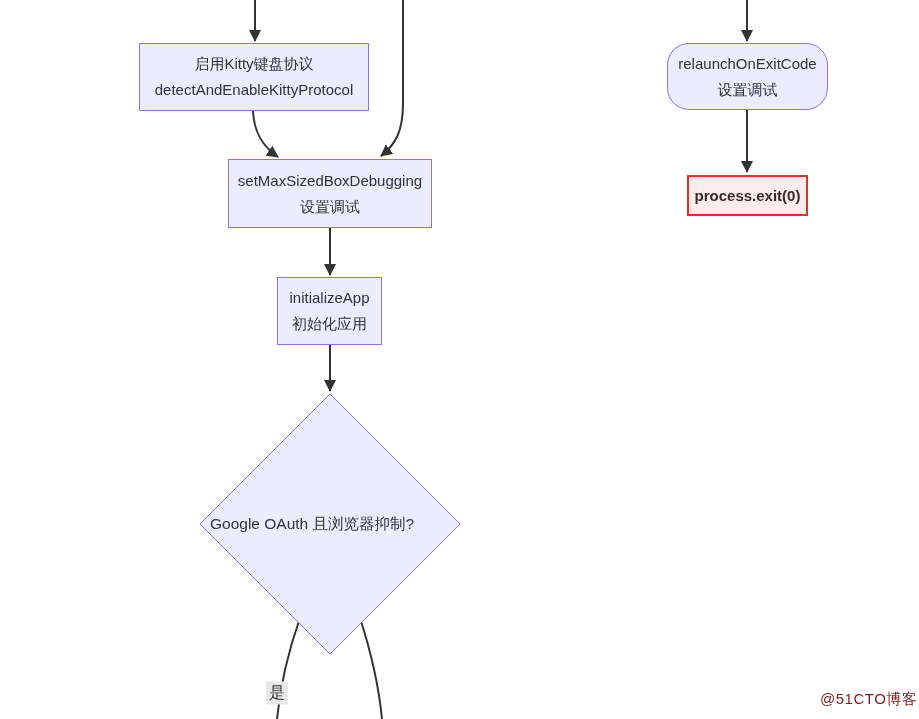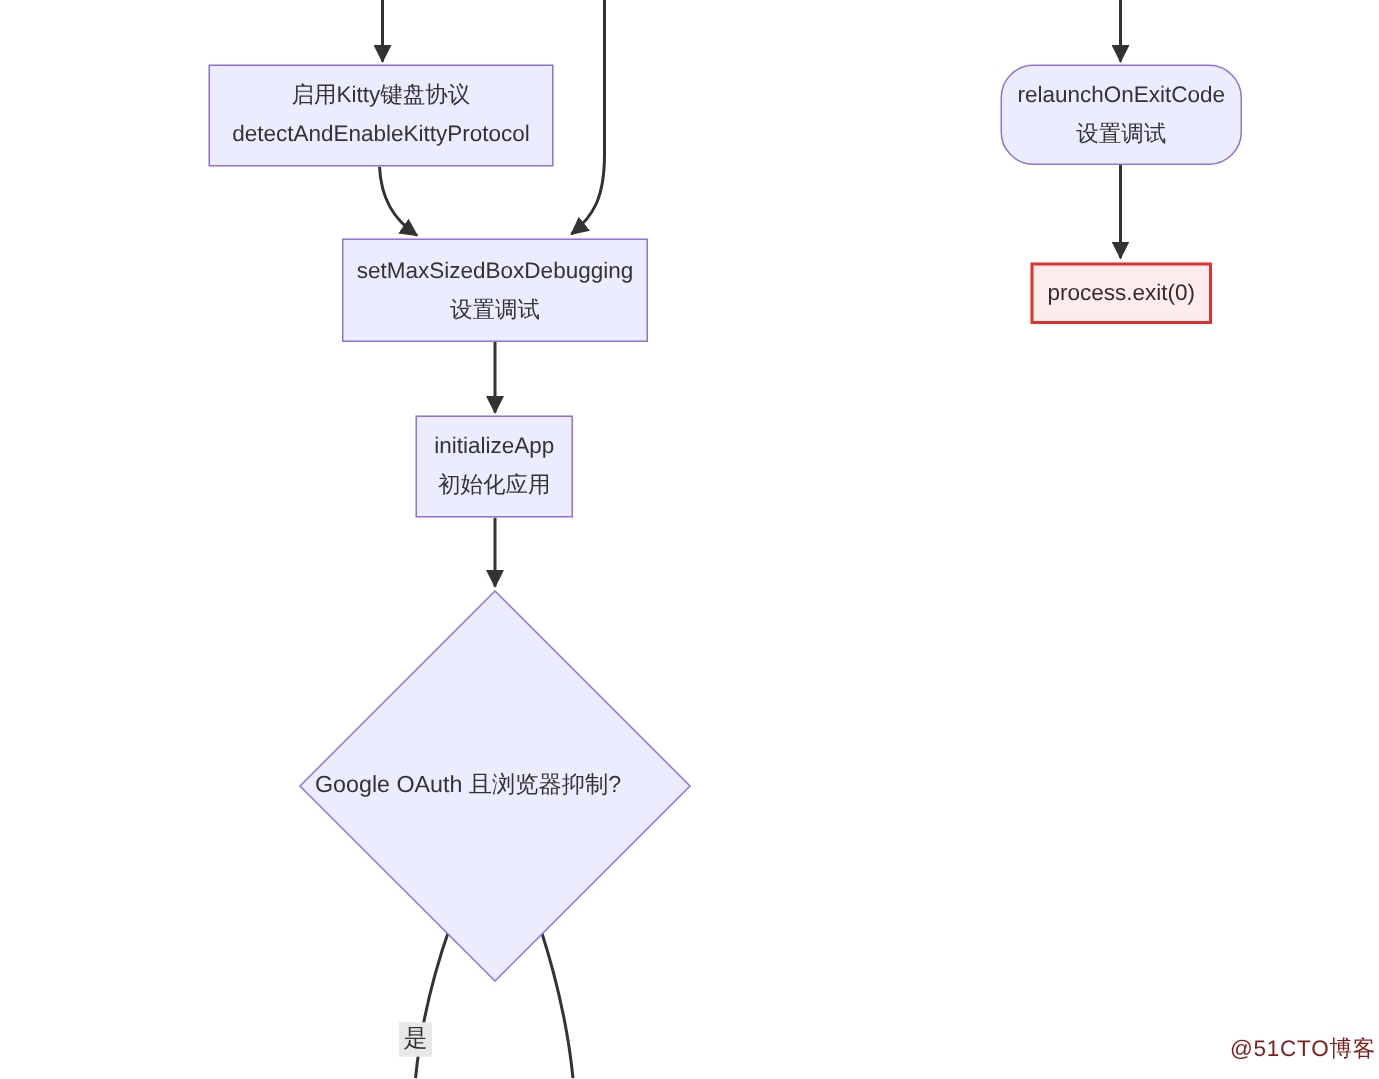--- a/index.html
+++ b/index.html
@@ -34,20 +34,21 @@
   .node-detect   { left: 139px; top: 43px;  width: 230px; height: 68px; }
   .node-setmax   { left: 228px; top: 159px; width: 204px; height: 69px; }
   .node-init     { left: 277px; top: 277px; width: 105px; height: 68px; }
   .node-relaunch { left: 667px; top: 43px;  width: 161px; height: 67px; border-radius: 22px; }
   .node-exit {
     left: 687px; top: 175px; width: 121px; height: 41px;
     background: #FDECEC;
     border: 2px solid #E03131;
     color: #3A2A2A;
     font-size: 15px;
+    font-weight: bold;
   }
   .decision-label {
     position: absolute;
     left: 210px; top: 511px;
     width: 240px;
     text-align: left;
     font-size: 15.5px;
     line-height: 26px;
     color: #333333;
   }

